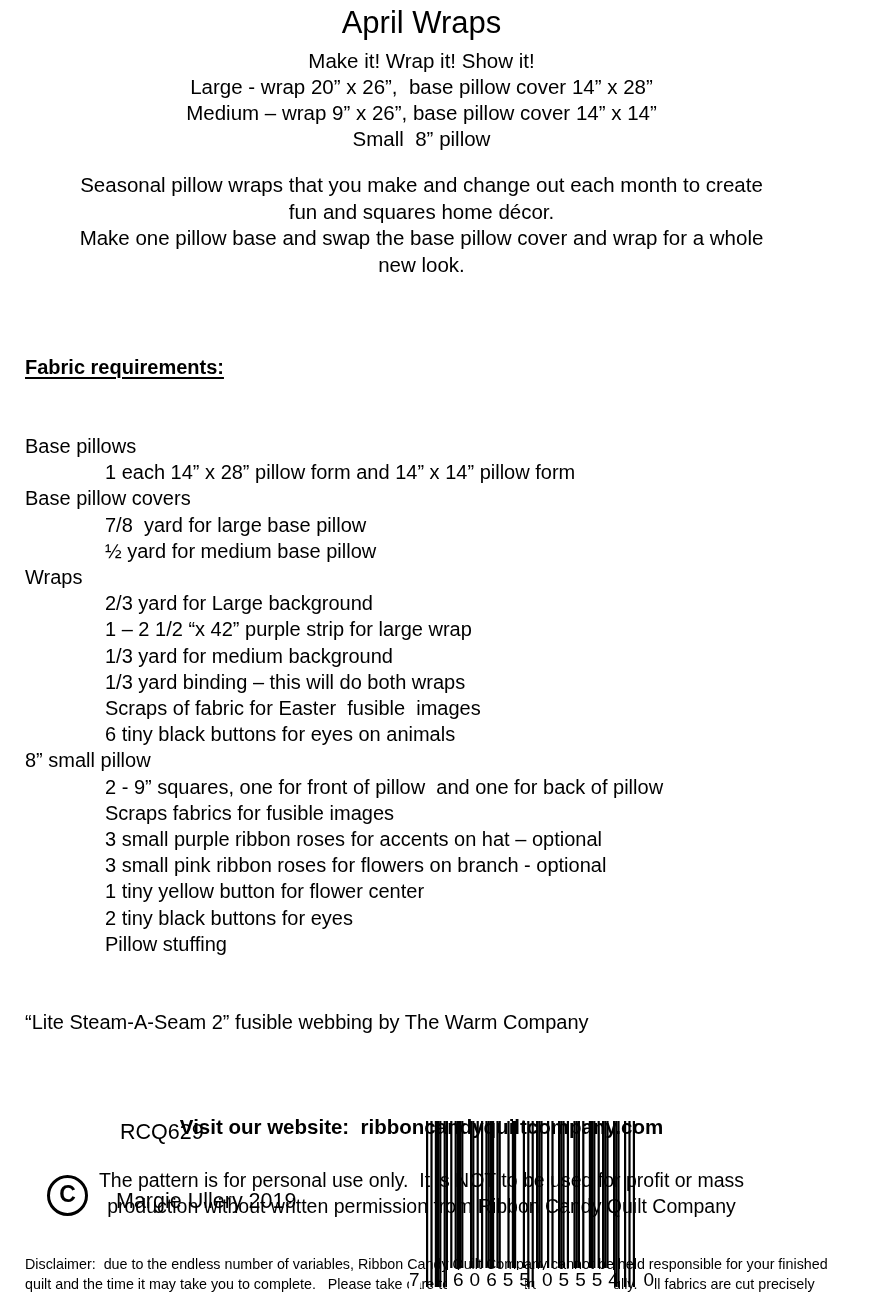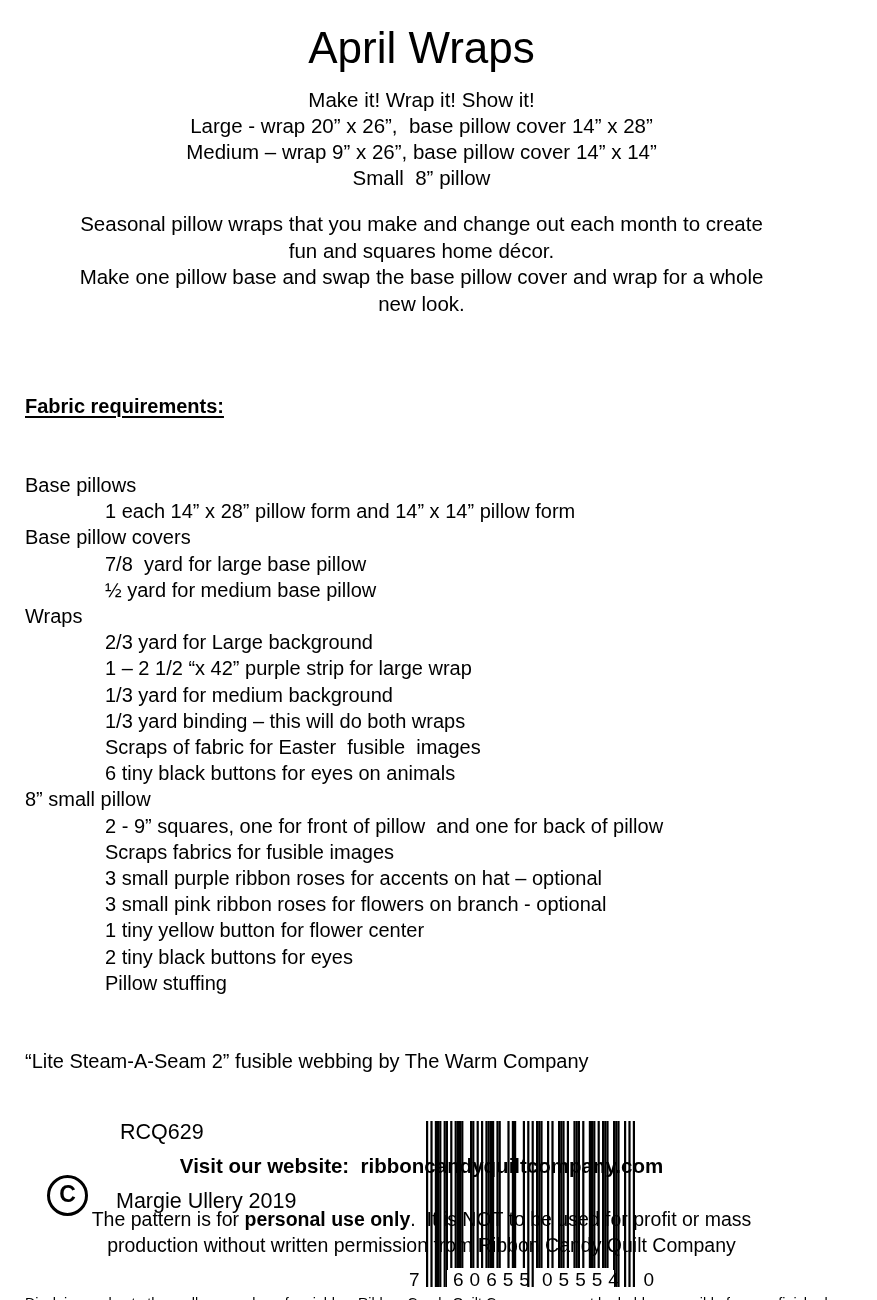--- a/index.html
+++ b/index.html
@@ -12,27 +12,27 @@
   .page {
     position: relative;
     width: 877px;
     height: 1300px;
     background: #ffffff;
     overflow: hidden;
     padding-right: 34px; 
   }
   .centered { text-align: center; white-space: pre-wrap; }
   .page-title {
-    padding-top: 26px;
+    padding-top: 1px;
     text-align: center;
-    font-size: 44px;
+    font-size: 31px;
     line-height: 44px;
     font-weight: 400;
   }
-  .tagline { font-size: 20.5px; line-height: 26px; margin-top: 17px; }
+  .tagline { font-size: 20.5px; line-height: 26px; margin-top: 3px; }
   .size-line { font-size: 20.5px; line-height: 26px; }
   .intro { margin-top: 20px; }
   .intro-line { font-size: 20.5px; line-height: 26.5px; }
   .requirements {
     margin-top: 24px;
     padding-left: 25px;
     font-size: 20px;
     line-height: 26.2px;
     white-space: pre-wrap;
   }
@@ -47,21 +47,21 @@
   .req-footer { }
   .website-line { margin-top: 26px; font-weight: 700; font-size: 20.5px; line-height: 26px; }
   .usage {
     margin-top: 28px;
     max-width: 790px;
     margin-left: auto;
     margin-right: auto;
     font-size: 19.5px;
     line-height: 25.5px;
   }
-  .usage b { font-weight: 700; }
+  .usage b { font-weight: 400; }
   .disclaimer {
     margin-top: 36px;
     padding-left: 25px;
     font-size: 14.3px;
     line-height: 19.5px;
     white-space: pre-wrap;
     text-align: left;
   }
   .pattern-number {
     position: absolute;

